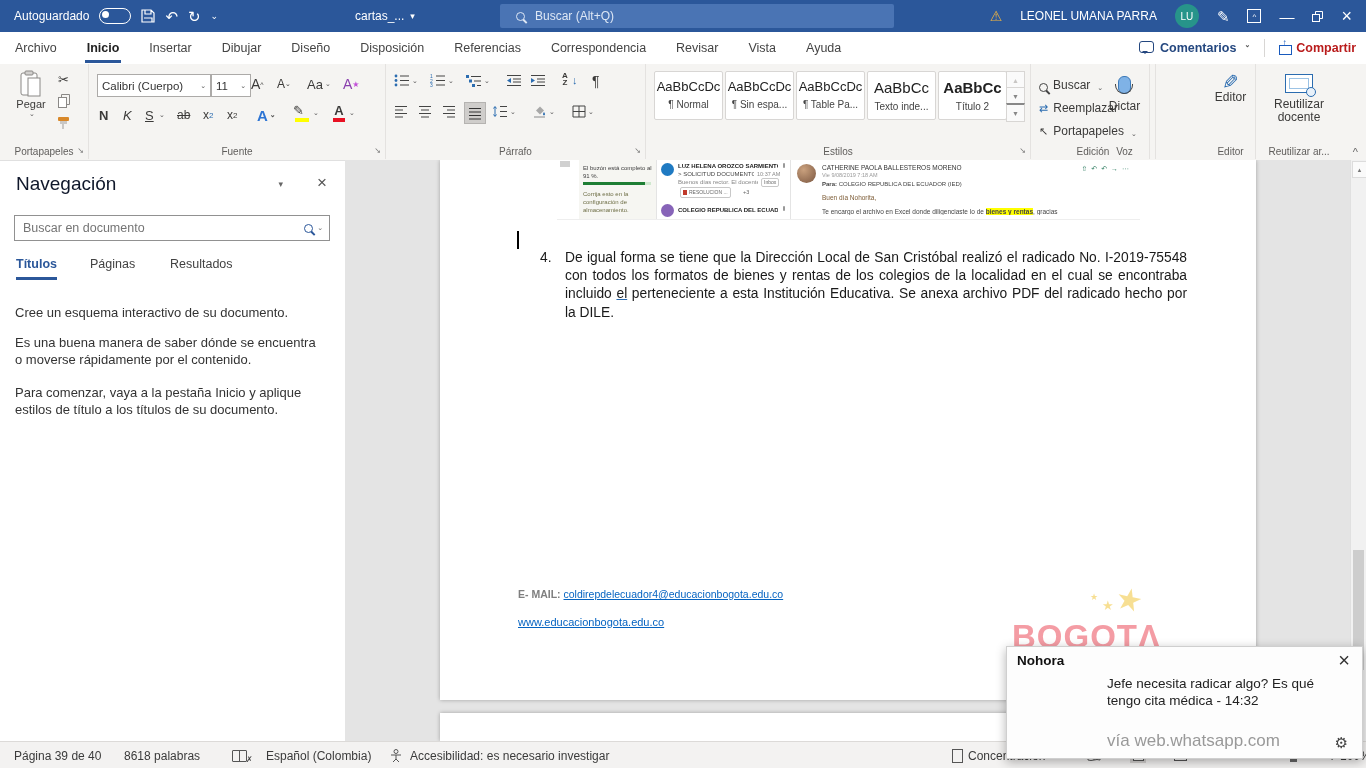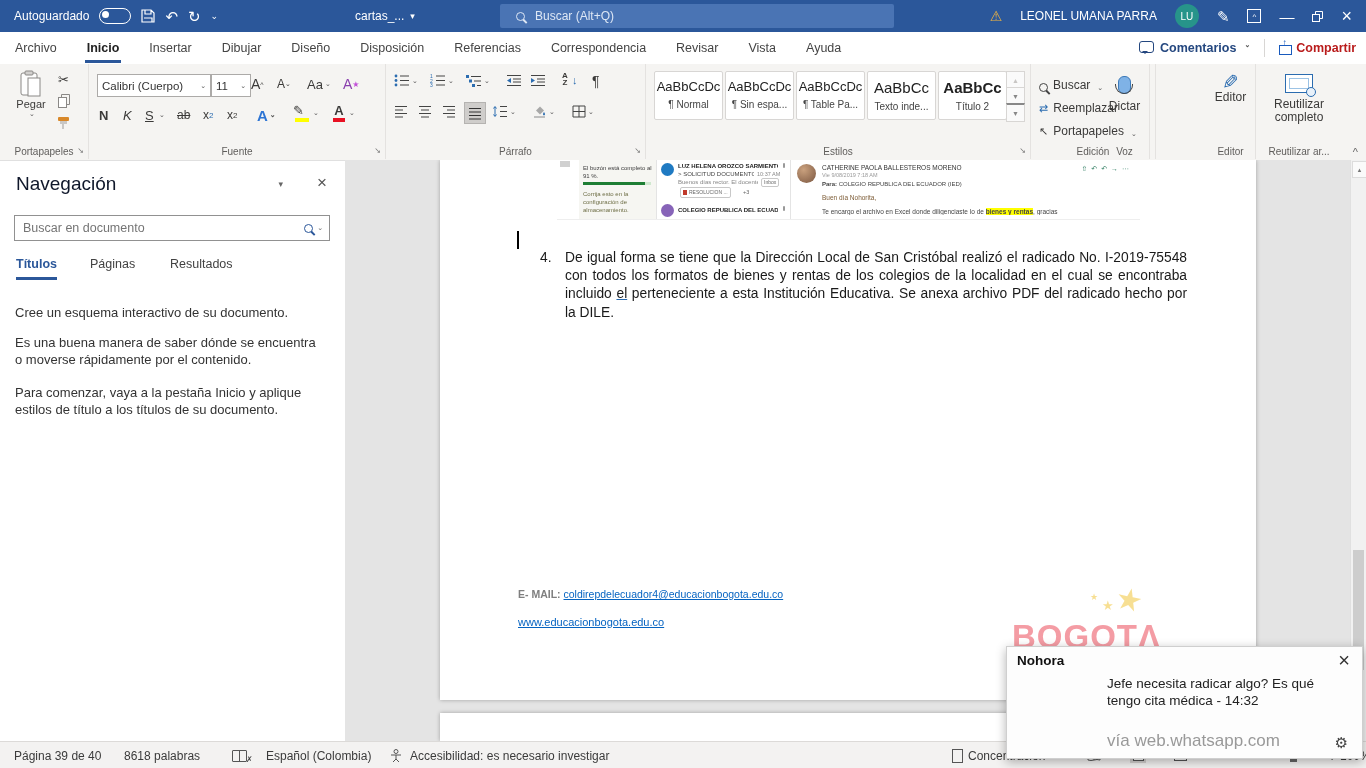--- a/index.html
+++ b/index.html
@@ -419,21 +419,21 @@
     <div class="bigbtn" style="left:0;right:0;top:12px">
       <span style="font-size:20px;color:#2b6cb0;transform:scaleX(-1);margin-bottom:2px">✎</span>
       <span>Editor</span>
     </div>
     <div class="glabel">Editor</div>
   </div>
 
   <div class="grp" style="left:1256px;width:86px;border-right:none">
     <div class="bigbtn" style="left:0;right:0;top:10px">
       <span class="reuse-ic"></span>
-      <span style="width:70px">Reutilizar completo</span>
+      <span style="width:70px">Reutilizar docente</span>
     </div>
     <div class="glabel">Reutilizar ar...</div>
   </div>
   <span style="position:absolute;right:8px;bottom:2px;font-size:11px;color:#666">^</span>
 </div>
 
 <div id="navpane">
   <div id="nav-title">Navegación</div>
   <span style="position:absolute;right:62px;top:18px;font-size:9px;color:#666">▾</span>
   <span style="position:absolute;right:18px;top:12px;font-size:17px;color:#555">×</span>

